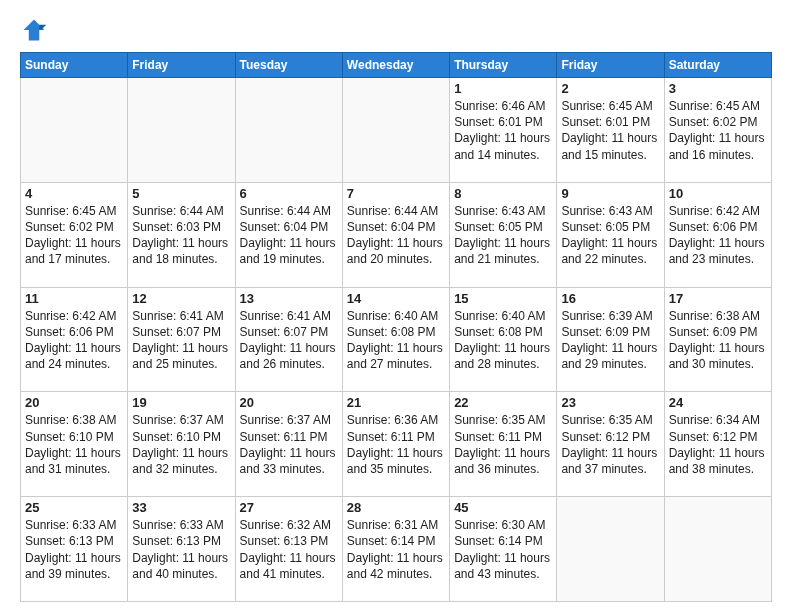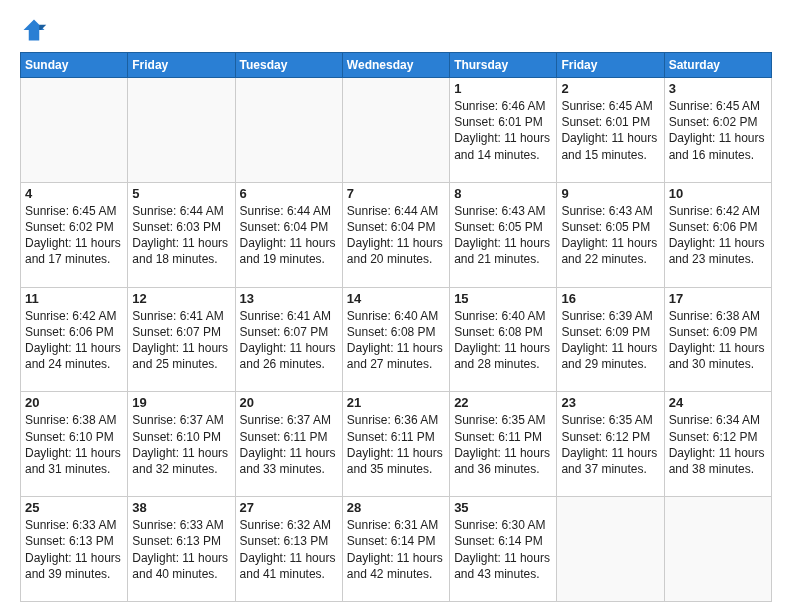--- a/index.html
+++ b/index.html
@@ -280,39 +280,39 @@
           </td>
         </tr>
         <tr>
           <td>
             <span class="day-num">25</span>
             <div class="day-info">Sunrise: 6:33 AM
 Sunset: 6:13 PM
 Daylight: 11 hours and 39 minutes.</div>
           </td>
           <td>
-            <span class="day-num">38</span>
+            <span class="day-num">33</span>
             <div class="day-info">Sunrise: 6:33 AM
 Sunset: 6:13 PM
 Daylight: 11 hours and 40 minutes.</div>
           </td>
           <td>
             <span class="day-num">27</span>
             <div class="day-info">Sunrise: 6:32 AM
 Sunset: 6:13 PM
 Daylight: 11 hours and 41 minutes.</div>
           </td>
           <td>
             <span class="day-num">28</span>
             <div class="day-info">Sunrise: 6:31 AM
 Sunset: 6:14 PM
 Daylight: 11 hours and 42 minutes.</div>
           </td>
           <td>
-            <span class="day-num">35</span>
+            <span class="day-num">45</span>
             <div class="day-info">Sunrise: 6:30 AM
 Sunset: 6:14 PM
 Daylight: 11 hours and 43 minutes.</div>
           </td>
           <td class="empty"></td>
           <td class="empty"></td>
         </tr>
       </tbody>
   </table>
 </div>

